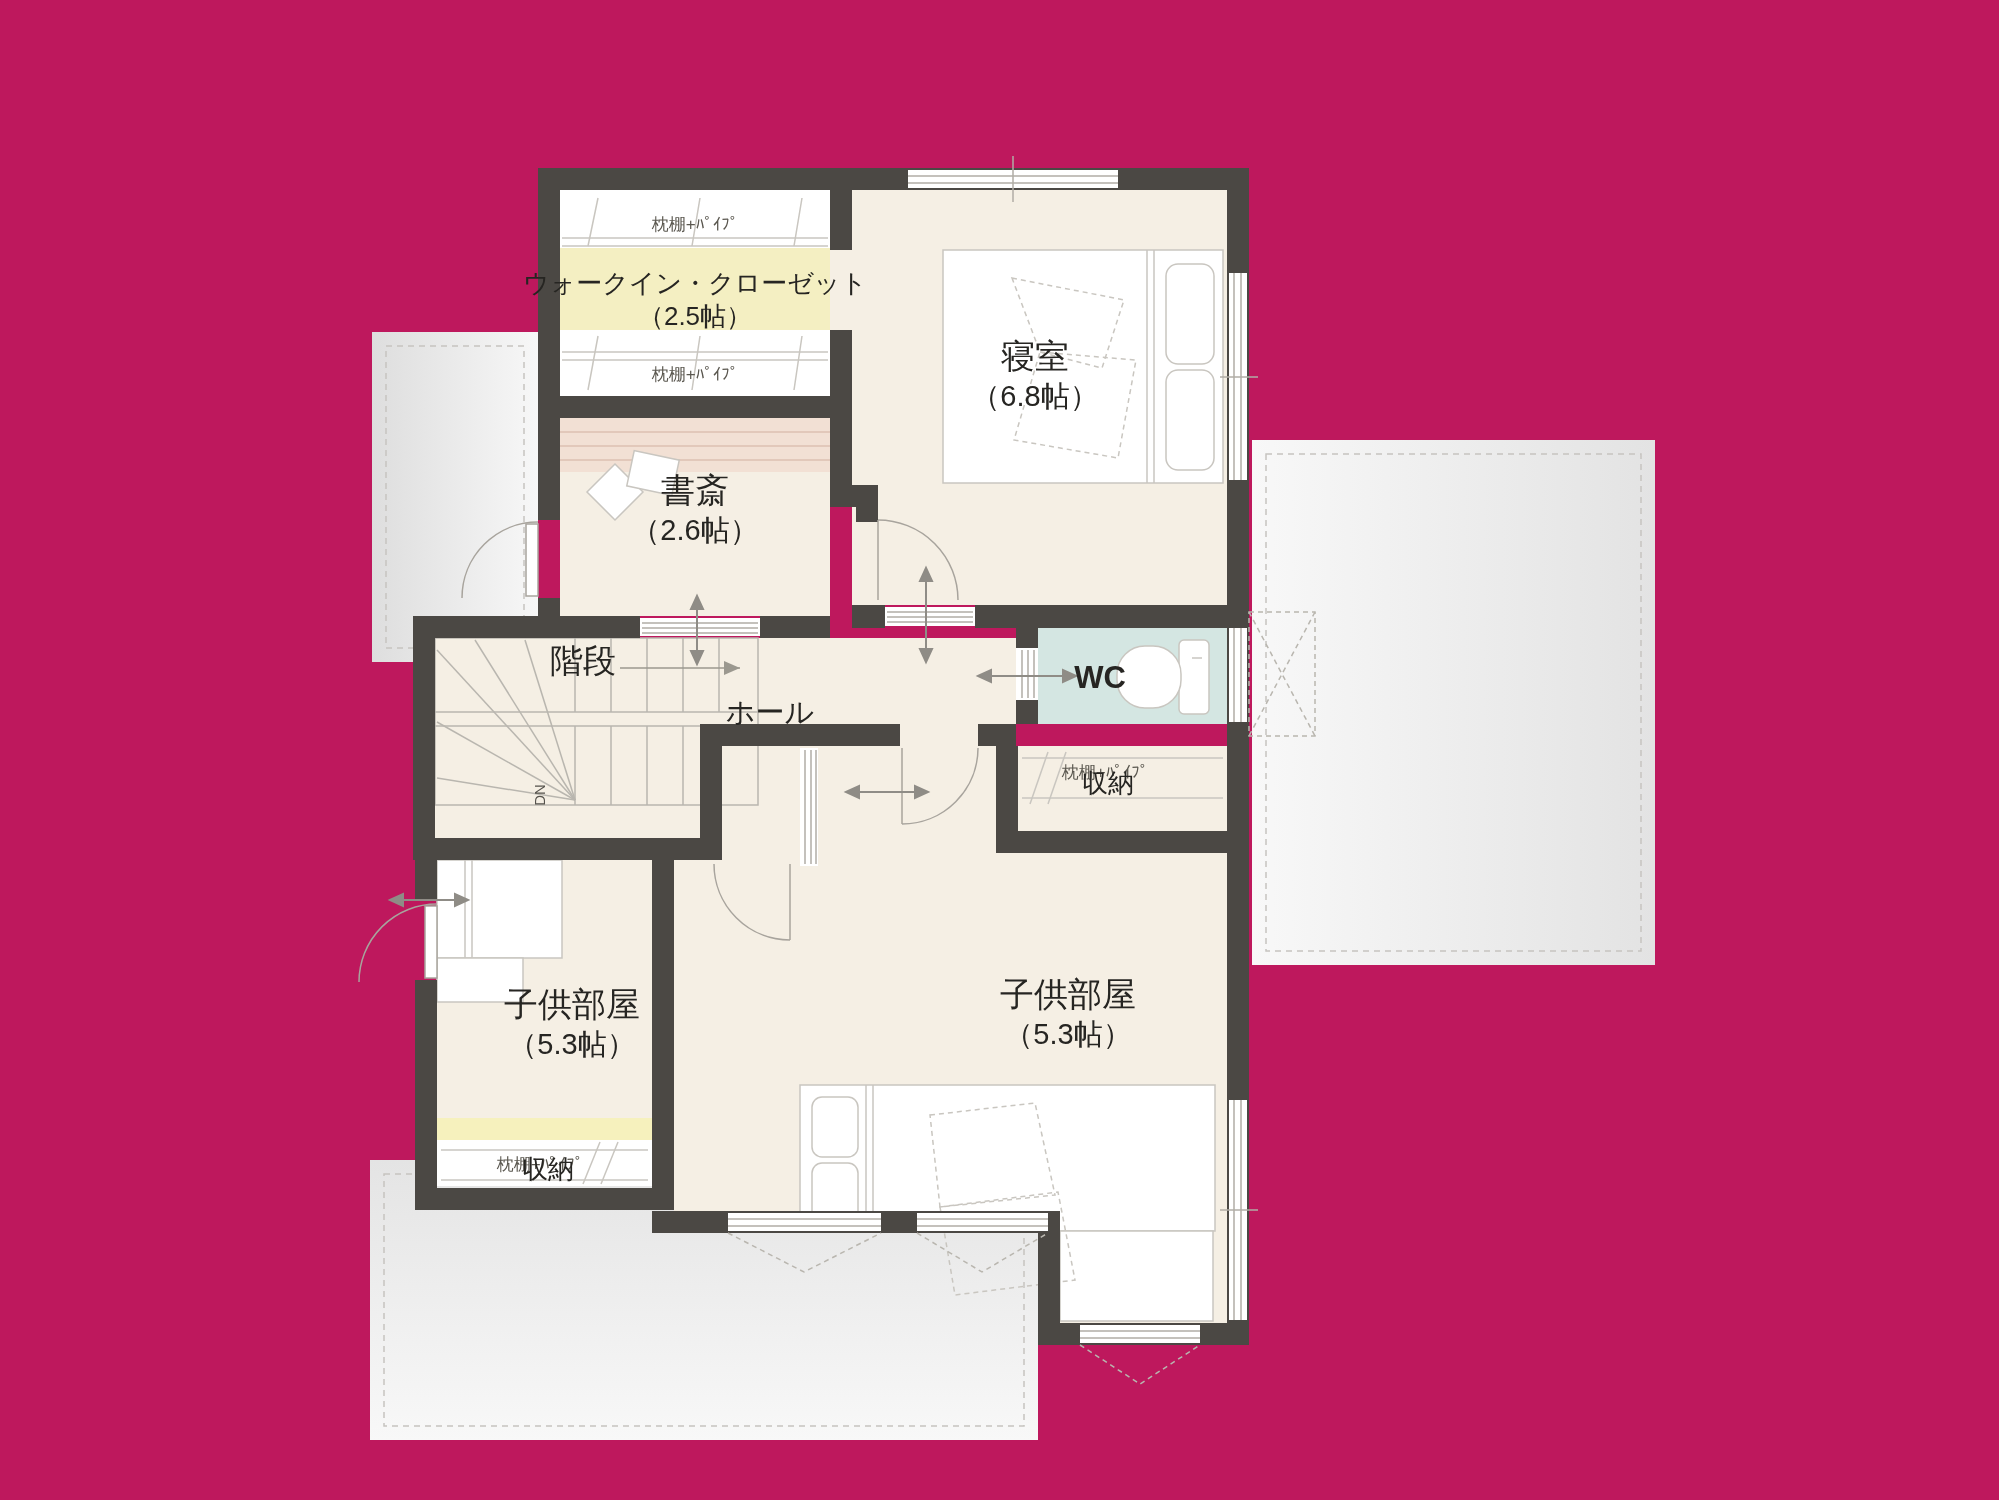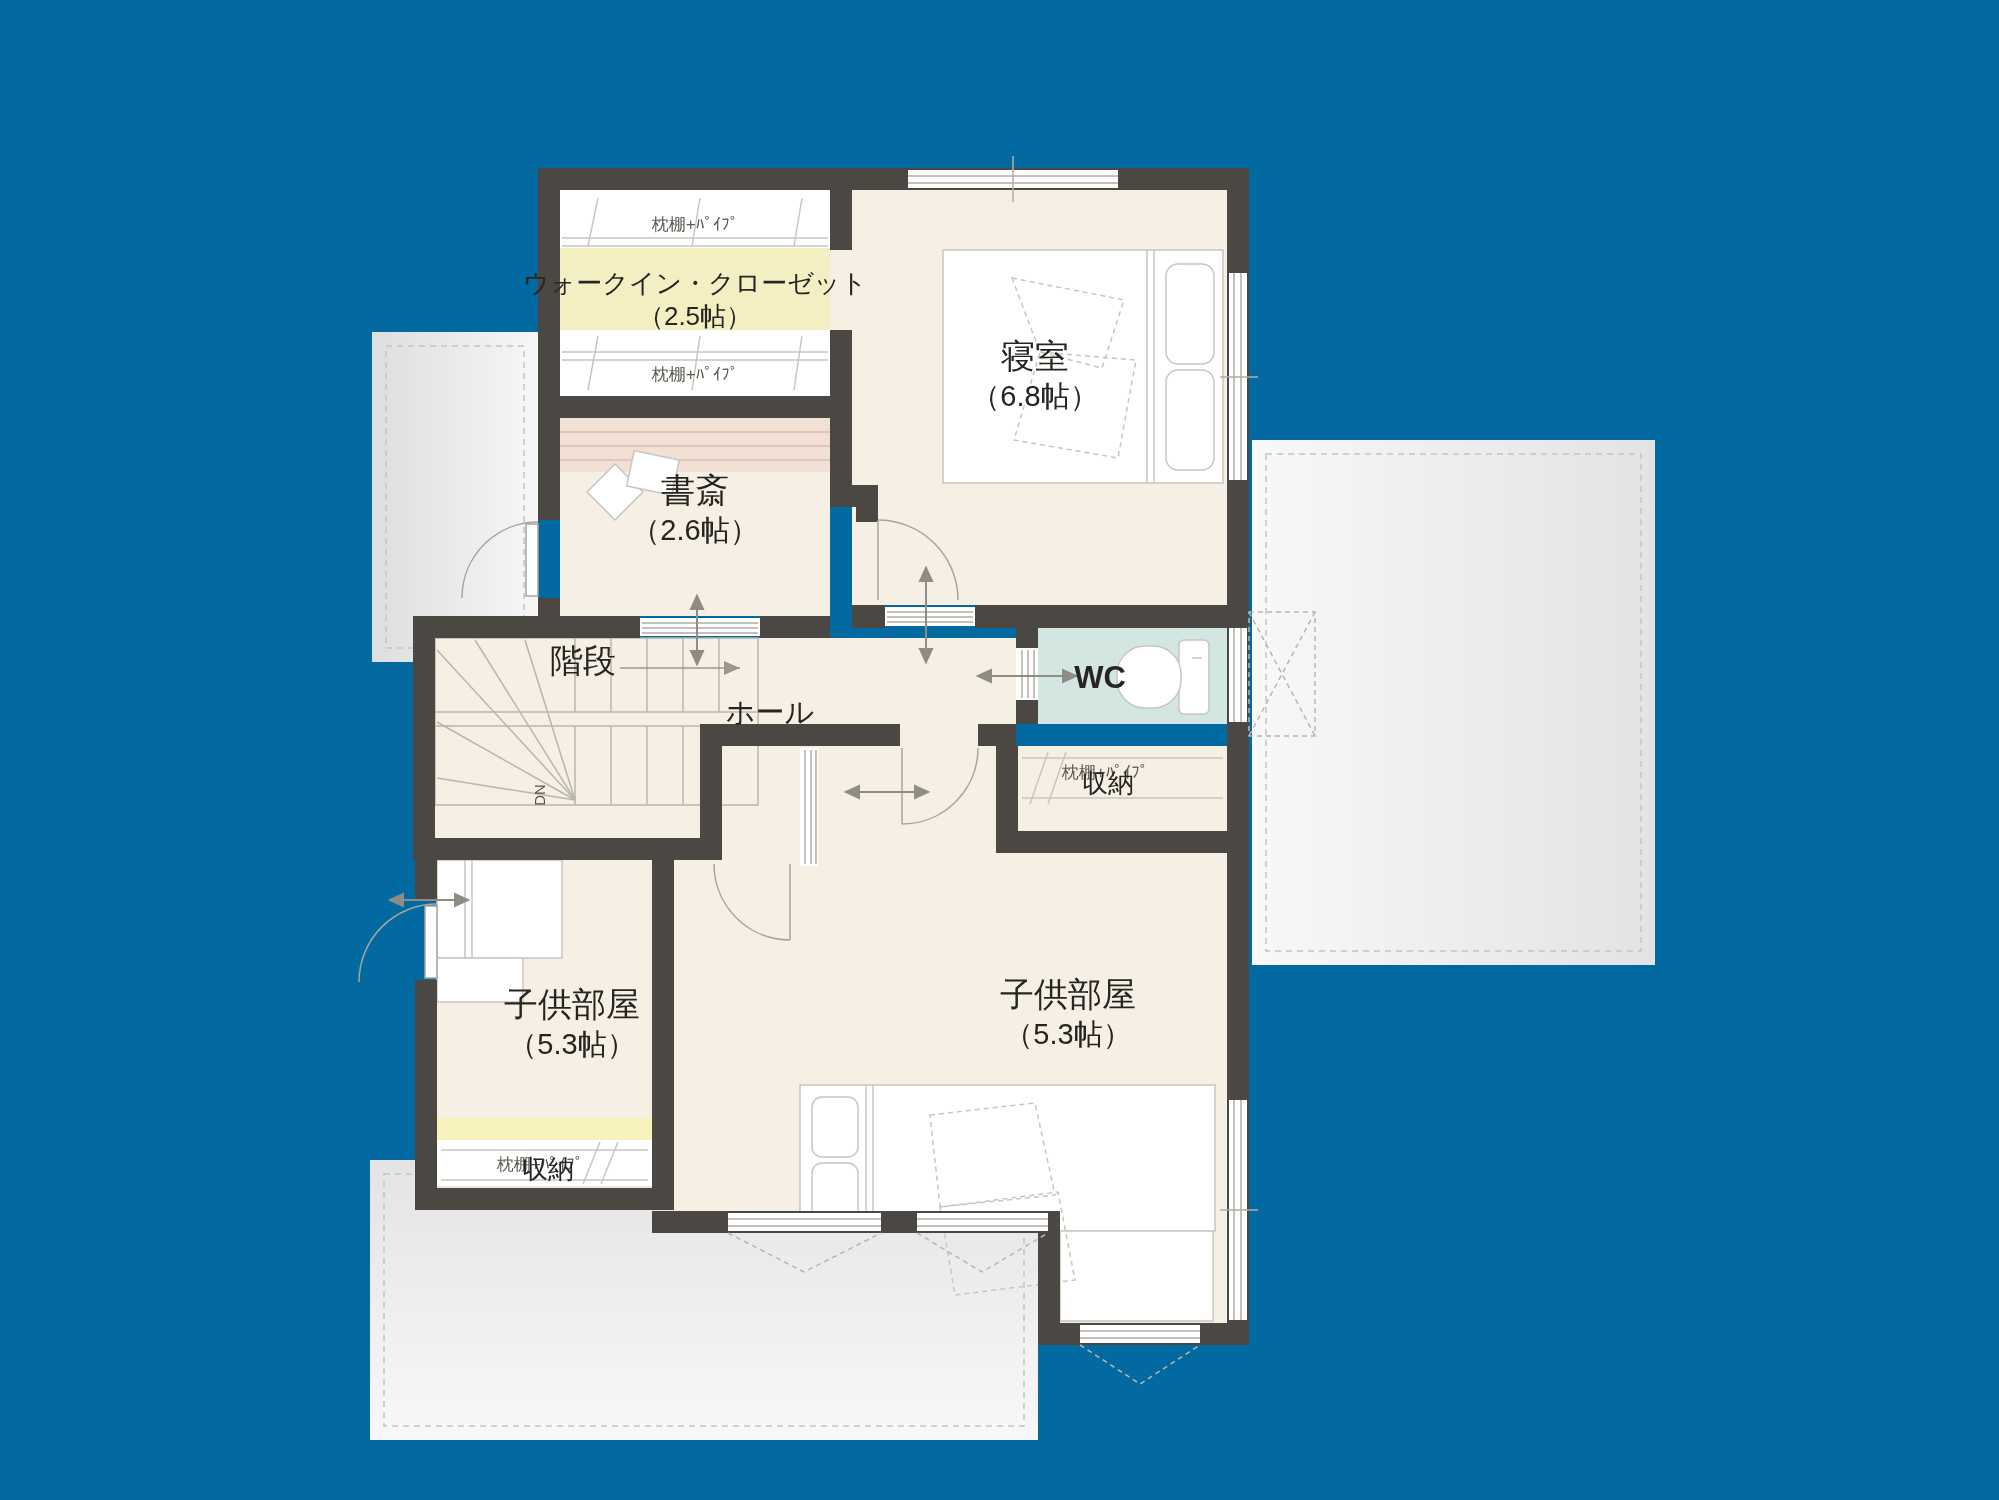--- a/index.html
+++ b/index.html
@@ -1,16 +1,16 @@
 <!DOCTYPE html>
 <html><head>
 <meta charset="utf-8">
 <style>
   html,body{margin:0;padding:0;background:#ffffff;}
-  .stage{width:1999px;height:1500px;position:relative;background:#0369a1;overflow:hidden;}
+  .stage{width:1999px;height:1500px;position:relative;background:#be185d;overflow:hidden;}
   svg{display:block;}
   text{font-family:"Liberation Sans","DejaVu Sans",sans-serif;fill:#262522;}
   .room-name{font-size:34px;}
   .room-size{font-size:29px;}
   .small-label{font-size:17px;fill:#5a574f;}
   .mid-label{font-size:26px;}
   .wc-label{font-size:31px;font-weight:bold;}
   .dn-label{font-size:15px;fill:#55524c;}
 </style>
 </head>

